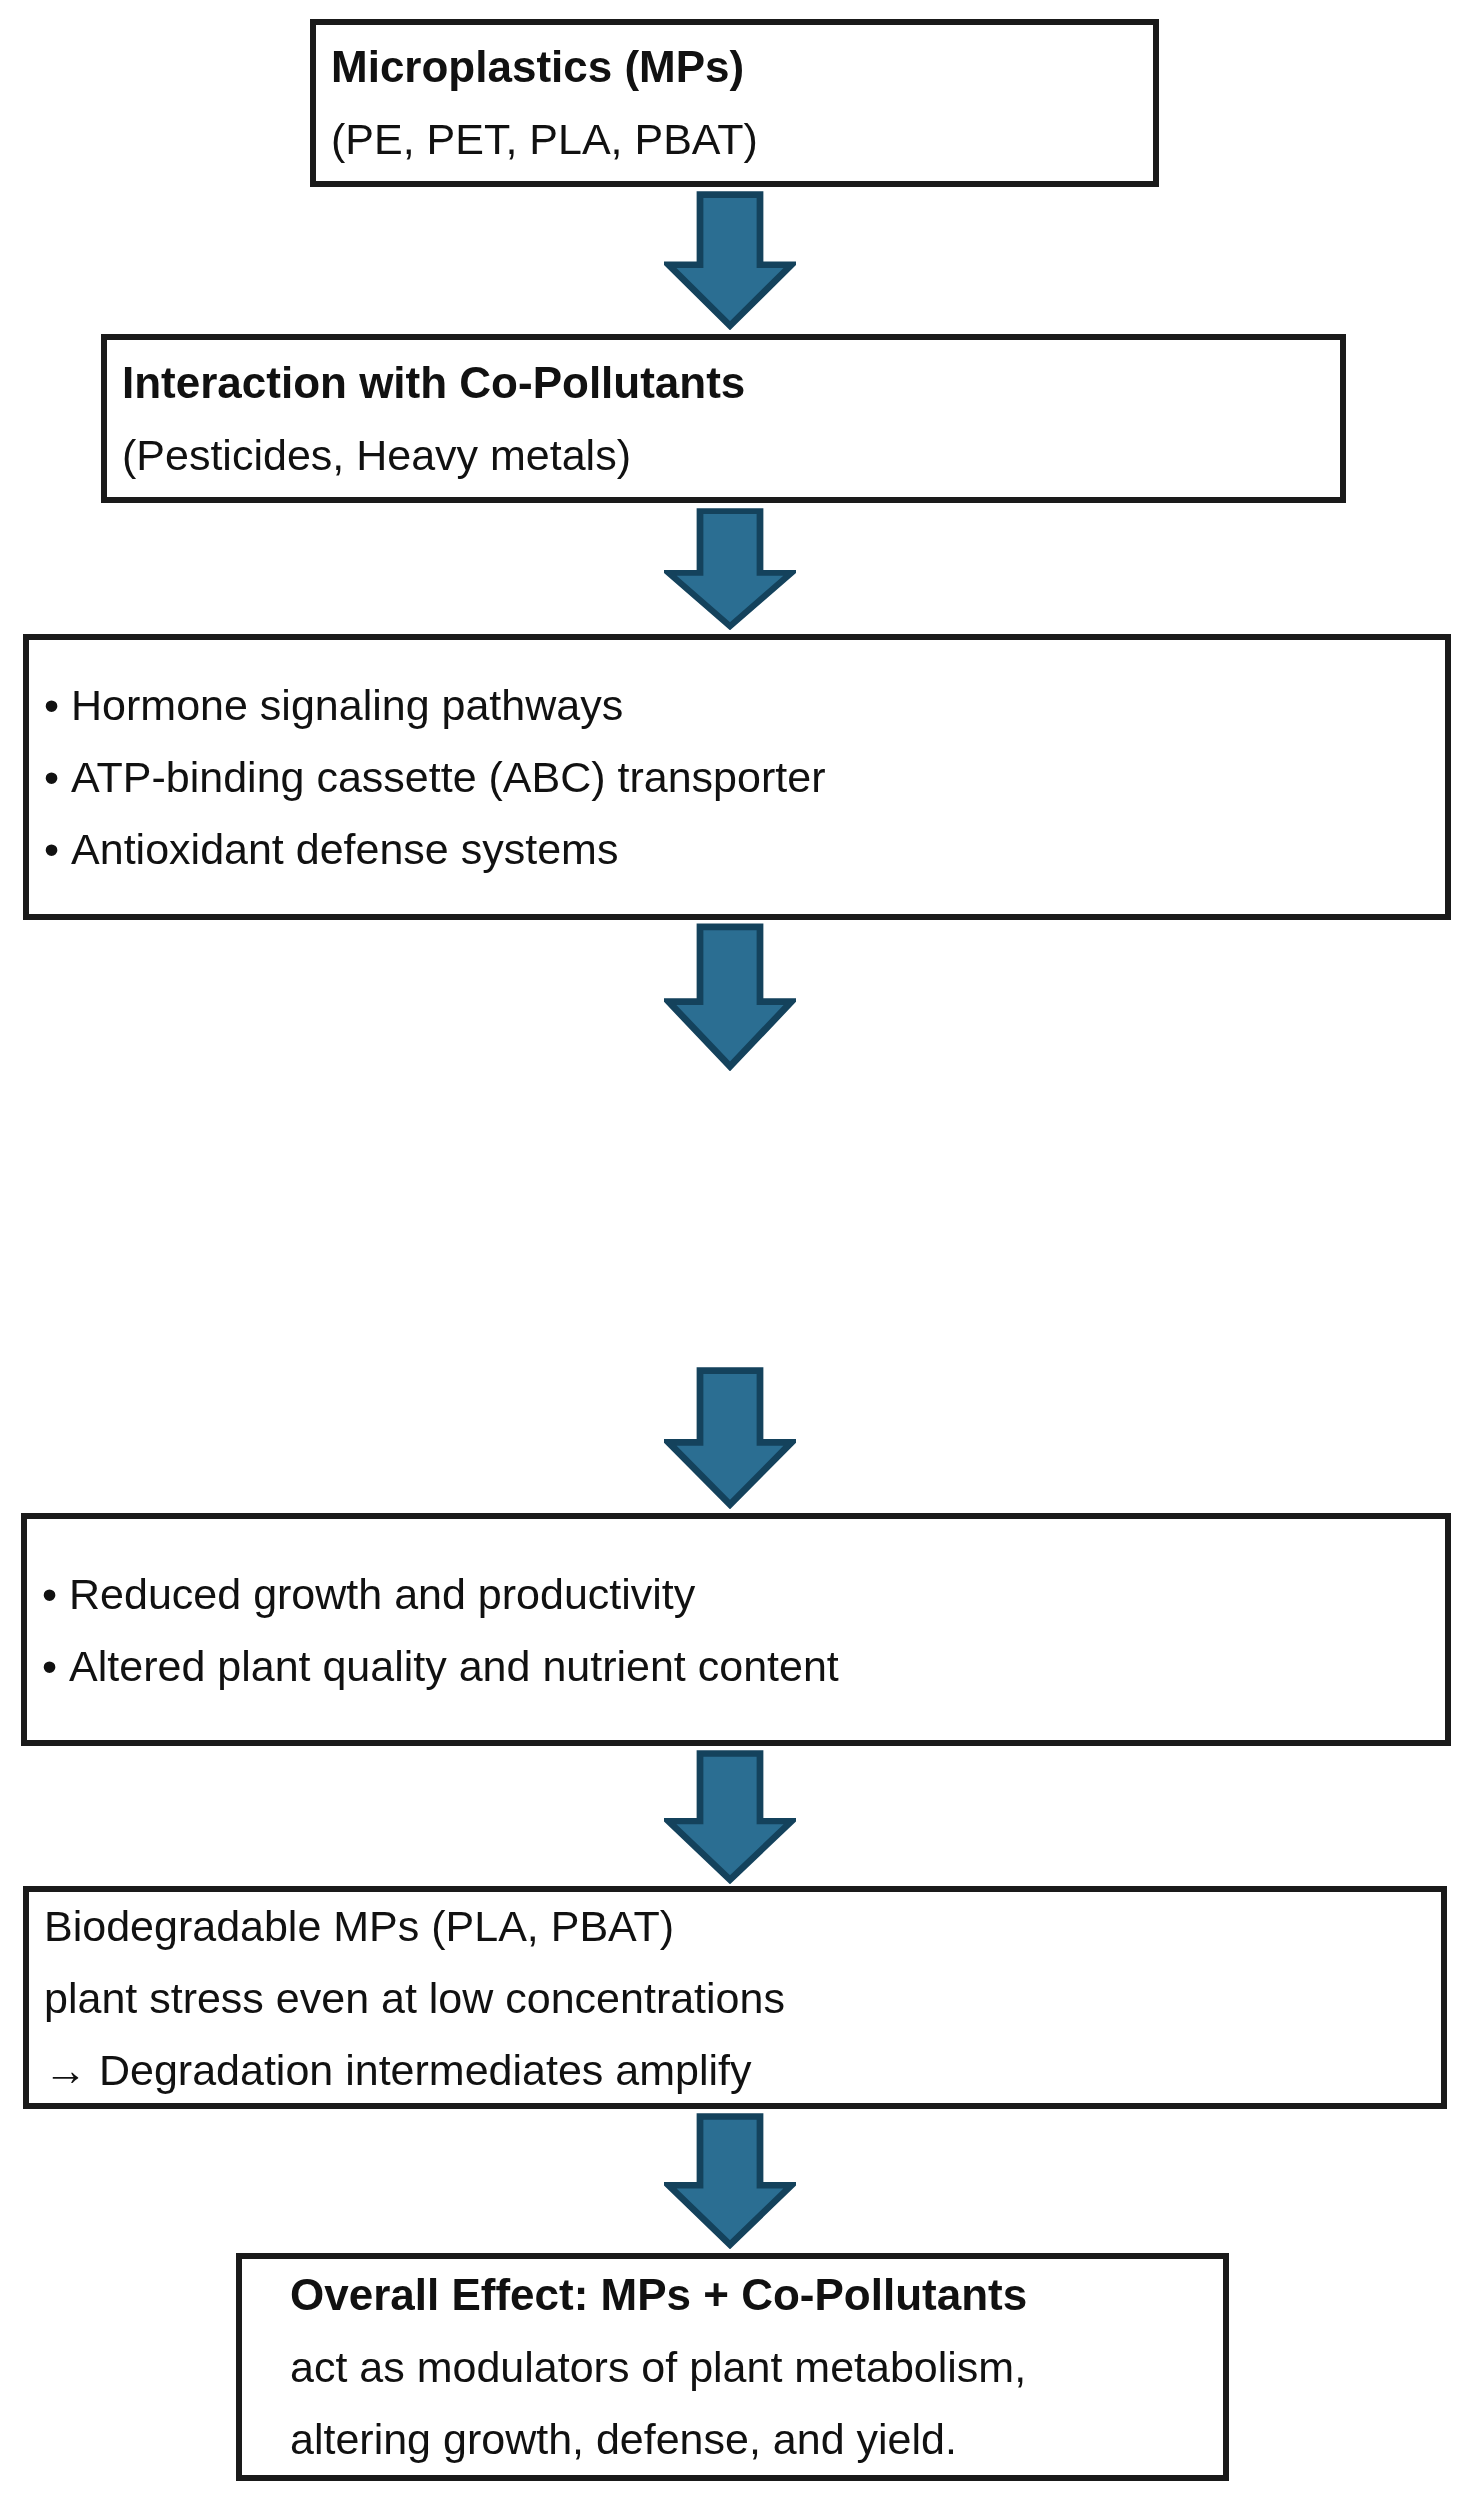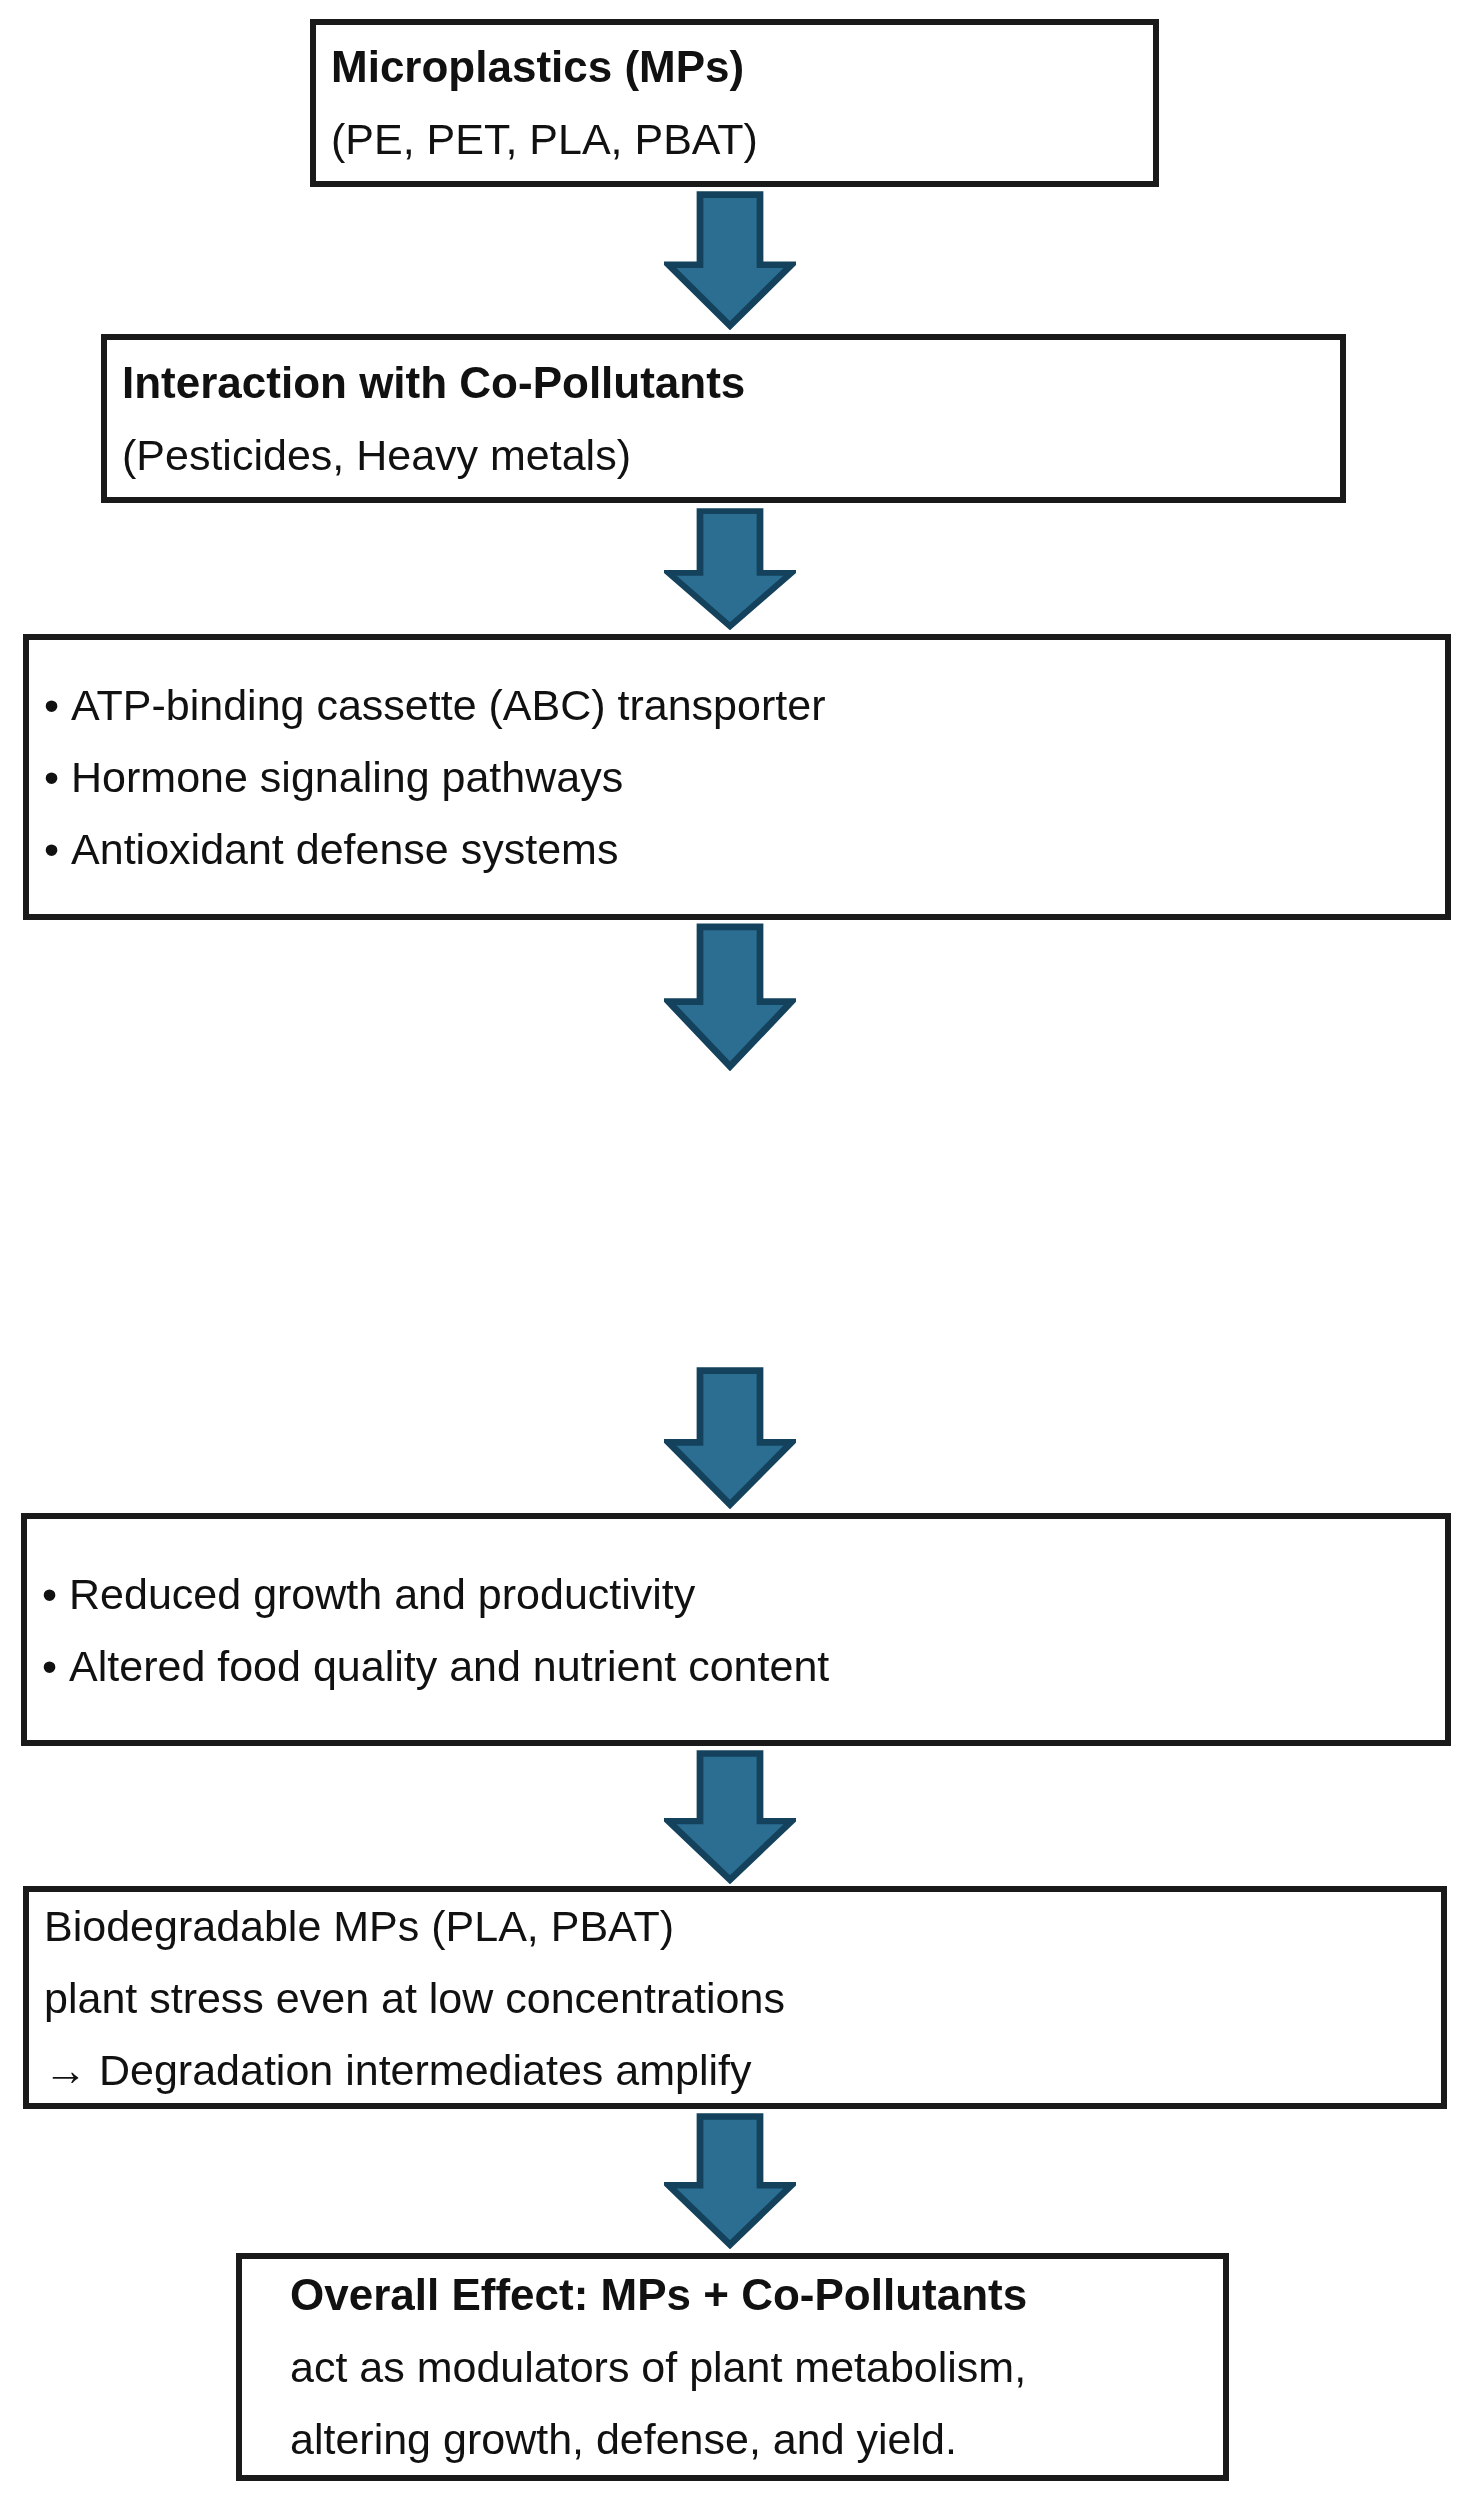--- a/index.html
+++ b/index.html
@@ -92,24 +92,24 @@
   </div>
 
   <div class="arrow" id="arrow-2">
     <svg viewBox="0 0 176 192" preserveAspectRatio="none" aria-hidden="true">
       <polygon points="48,5 128,5 128,102 170,102 88,186 6,102 48,102"></polygon>
     </svg>
   </div>
 
   <div class="box" id="box-3">
     <div class="line">
-      <span class="bullet-glyph">•</span><span>ATP-binding cassette (ABC) transporter</span>
+      <span class="bullet-glyph">•</span><span>Hormone signaling pathways</span>
     </div>
     <div class="line">
-      <span class="bullet-glyph">•</span><span>Hormone signaling pathways</span>
+      <span class="bullet-glyph">•</span><span>ATP-binding cassette (ABC) transporter</span>
     </div>
     <div class="line">
       <span class="bullet-glyph">•</span><span>Antioxidant defense systems</span>
     </div>
   </div>
 
   <div class="arrow" id="arrow-3">
     <svg viewBox="0 0 176 192" preserveAspectRatio="none" aria-hidden="true">
       <polygon points="48,5 128,5 128,102 170,102 88,186 6,102 48,102"></polygon>
     </svg>
@@ -120,21 +120,21 @@
     <svg viewBox="0 0 176 192" preserveAspectRatio="none" aria-hidden="true">
       <polygon points="48,5 128,5 128,102 170,102 88,186 6,102 48,102"></polygon>
     </svg>
   </div>
 
   <div class="box" id="box-5">
     <div class="line">
       <span class="bullet-glyph">•</span><span>Reduced growth and productivity</span>
     </div>
     <div class="line">
-      <span class="bullet-glyph">•</span><span>Altered food quality and nutrient content</span>
+      <span class="bullet-glyph">•</span><span>Altered plant quality and nutrient content</span>
     </div>
   </div>
 
   <div class="arrow" id="arrow-5">
     <svg viewBox="0 0 176 192" preserveAspectRatio="none" aria-hidden="true">
       <polygon points="48,5 128,5 128,102 170,102 88,186 6,102 48,102"></polygon>
     </svg>
   </div>
 
   <div class="box" id="box-6">

